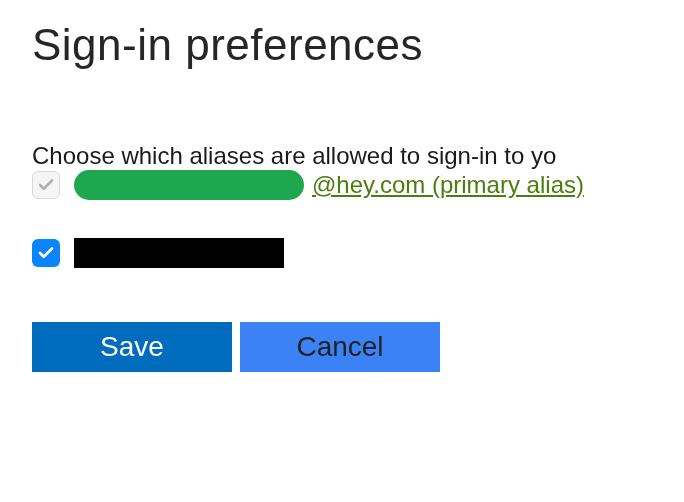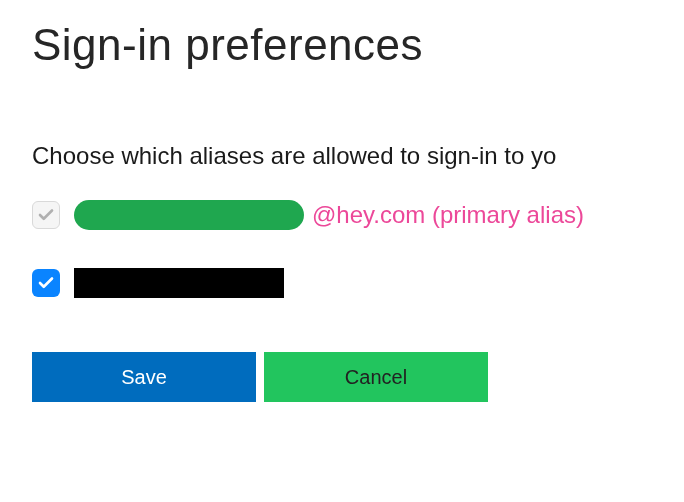--- a/index.html
+++ b/index.html
@@ -20,21 +20,20 @@
       font-size: 44px;
       font-weight: 300;
       color: #262626;
       margin-bottom: 72px;
       letter-spacing: 0.5px;
     }
     .instruction {
       font-size: 24px;
       font-weight: 400;
       color: #1a1a1a;
-      margin-bottom: 30px;
       white-space: nowrap;
     }
     .alias-row {
       display: flex;
       align-items: center;
       margin-bottom: 38px;
       gap: 14px;
     }
     .checkbox {
       width: 28px;
@@ -61,47 +60,48 @@
       border-radius: 15px;
       width: 230px;
     }
     .redact-black {
       background: #000000;
       width: 210px;
     }
     .alias-text {
       font-size: 24px;
       font-weight: 500;
-      color: #ec4899;
+      color: #4d7c0f;
       white-space: nowrap;
       margin-left: -6px;
+      text-decoration: underline;
     }
     .button-row {
       display: flex;
       gap: 8px;
       margin-top: 54px;
     }
     .btn {
-      width: 224px;
+      width: 200px;
       height: 50px;
       border: none;
-      font-size: 20px;
+      font-size: 28px;
       font-weight: 400;
       cursor: pointer;
       display: flex;
       align-items: center;
       justify-content: center;
       font-family: inherit;
     }
     .btn-save {
       background: #006cbe;
       color: #ffffff;
     }
     .btn-cancel {
-      background: #22c55e;
+      background: #3b82f6;
       color: #222222;
     }
   </style>
 </head>
 <body>
 
 <h1 class="page-title">Sign-in preferences</h1>
 
 <p class="instruction">Choose which aliases are allowed to sign-in to yo</p>
 

